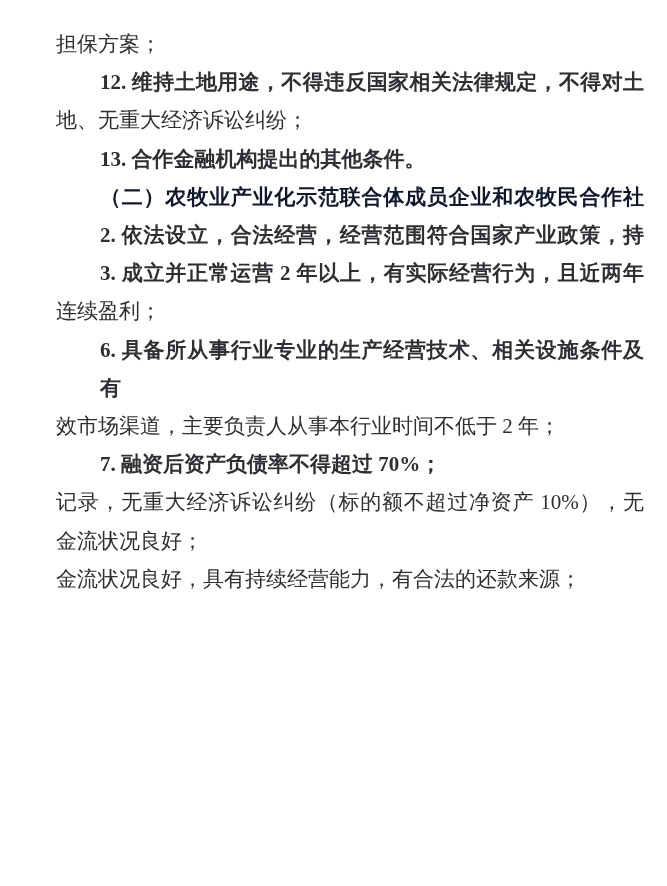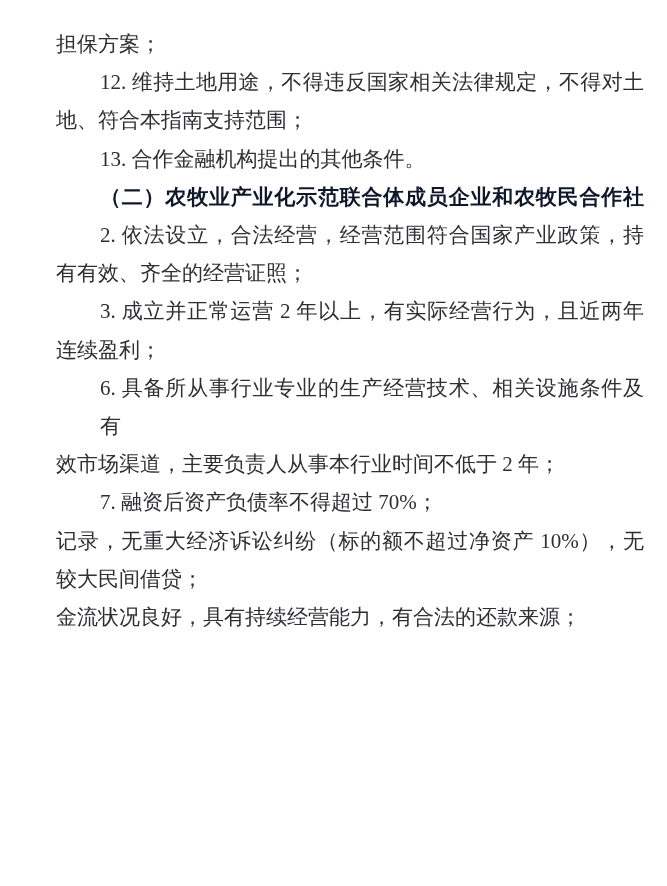--- a/index.html
+++ b/index.html
@@ -24,20 +24,21 @@
     width: 588px;
     font-size: 21px;
     line-height: 38.2px;
     color: #2f2f33;
   }
   .line {
     white-space: nowrap;
   }
   .indent {
     padding-left: 44px;
+    font-weight: bold;
   }
   .fill {
     white-space: normal;
     text-align: justify;
     text-align-last: justify;
   }
   .bold {
     font-weight: bold;
     color: #0f172a;
   }
@@ -55,32 +56,31 @@
     color: #6fb58d;
   }
 </style>
 </head>
 <body>
 
 <div class="page">
   <div class="content">
     <div class="line">担保方案；</div>
     <div class="line indent fill">12. 维持土地用途，不得违反国家相关法律规定，不得对土</div>
-    <div class="line">地、符合本指南支持范围；</div>
+    <div class="line">地、无重大经济诉讼纠纷；</div>
     <div class="line indent">13. 合作金融机构提出的其他条件。</div>
     <div class="line indent bold fill">（二）农牧业产业化示范联合体成员企业和农牧民合作社</div>
     <div class="line indent fill">2. 依法设立，合法经营，经营范围符合国家产业政策，持</div>
-    <div class="line">有有效、齐全的经营证照；</div>
     <div class="line indent fill">3. 成立并正常运营 2 年以上，有实际经营行为，且近两年</div>
     <div class="line">连续盈利；</div>
     <div class="line indent fill">6. 具备所从事行业专业的生产经营技术、相关设施条件及有</div>
     <div class="line">效市场渠道，主要负责人从事本行业时间不低于 2 年；</div>
     <div class="line indent">7. 融资后资产负债率不得超过 70%；</div>
     <div class="line fill">记录，无重大经济诉讼纠纷（标的额不超过净资产 10%），无</div>
-    <div class="line">较大民间借贷；</div>
+    <div class="line">金流状况良好；</div>
     <div class="line">金流状况良好，具有持续经营能力，有合法的还款来源；</div>
 
   </div>
 
   <div class="footer">
     <span class="dash">-</span>
     <span class="number">6</span>
     <span class="dash">-</span>
   </div>
 </div>

